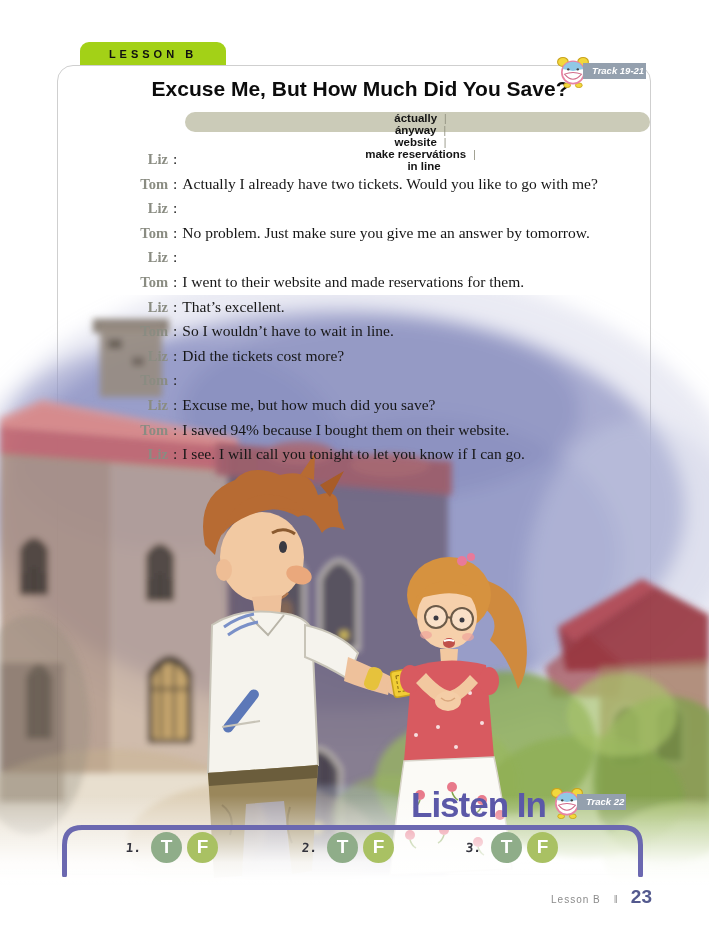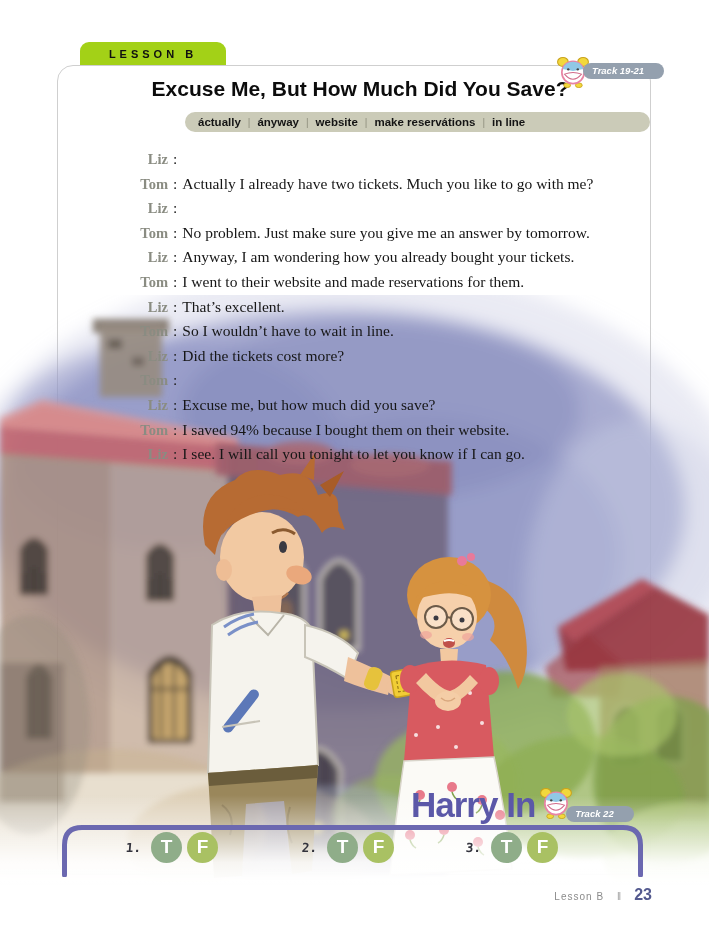--- a/index.html
+++ b/index.html
@@ -16,62 +16,62 @@
   .card{position:absolute;left:57px;top:65px;width:594px;height:810px;
     border:1.5px solid #cfcfcf;border-radius:16px;background:#ffffff;box-sizing:border-box;z-index:1;}
 
   .title{position:absolute;left:90px;top:77px;width:540px;margin:0;text-align:center;
     font:800 21px "Liberation Sans",sans-serif;color:#0c0c0c;z-index:4;}
 
   .track-top{position:absolute;left:556px;top:56px;display:flex;align-items:flex-start;z-index:5;}
   .clock-sm{width:34px;height:32px;flex:0 0 auto;}
   .badge{background:var(--track-badge-bg,#94a0ae);color:#fff;
     font:italic 700 9.5px "Liberation Sans",sans-serif;
-    padding:2px 20px 3px 9px;border-radius:8px;margin-left:-7px;margin-top:7px;white-space:nowrap;}
+    padding:2px 2px 3px 9px;border-radius:0;margin-left:-7px;margin-top:7px;white-space:nowrap;}
 
   .vocab{position:absolute;left:185px;top:112px;width:465px;height:20px;
     background:var(--vocab-bg,#cbcbb8);border-radius:10px;display:flex;align-items:center;
     padding-left:13px;box-sizing:border-box;
-    font:700 11.5px "Liberation Sans",sans-serif;color:#141414;z-index:4;}
+    font:700 11.5px "Liberation Sans",sans-serif;color:#141414;z-index:4;flex-direction:column;}
   .v-wrap{display:flex;align-items:center;}
   .v-sep{margin:0 7px;color:#8f8f7e;font-weight:400;font-size:10px;}
   .v-wrap:last-of-type .v-sep{display:none;}
 
   .dialogue{position:absolute;left:0;top:147px;width:709px;z-index:4;
     font:400 15.5px "Liberation Serif",serif;color:#161616;}
   .dl{height:24.6px;line-height:24.6px;display:flex;align-items:flex-end;white-space:nowrap;}
   .spk{display:inline-block;width:168px;text-align:right;font-weight:700;
        color:var(--name-gray,#8a8c82);font-size:14.5px;}
   .col{margin:0 5px 0 5px;color:#222;}
 
   .illustration{position:absolute;left:0;top:295px;width:709px;height:590px;z-index:2;}
 
   .listen{position:absolute;left:411px;top:787px;display:flex;align-items:flex-start;z-index:5;}
   .listen-title{font:900 35px "Liberation Sans",sans-serif;letter-spacing:-1px;line-height:1;
     color:var(--listen-purple,#5b58a8);}
-  .listen .badge{margin-top:19px;}
+  .listen .badge{margin-top:7px;}
 
   .tfbox{position:absolute;left:62px;top:823px;width:581px;height:54px;z-index:6;}
   .tf-outline{position:absolute;left:0;top:0;width:581px;height:54px;}
   .tf-item{position:absolute;top:9px;display:flex;align-items:center;gap:5px;}
   div.tf-item:nth-of-type(1){left:64px;}
   div.tf-item:nth-of-type(2){left:240px;}
   div.tf-item:nth-of-type(3){left:404px;}
   .tf-num{font:700 12.5px "DejaVu Sans Mono",monospace;color:#33333d;margin-right:5px;
     transform:skewX(-5deg);}
   .tf-circle{width:31px;height:31px;border-radius:50%;border:none;cursor:pointer;
     color:#fff;font:700 19px "Liberation Sans",sans-serif;
     display:flex;align-items:center;justify-content:center;padding:0 0 2px 0;}
   .tf-circle.t{background:var(--t-circle,#8fad89);}
   .tf-circle.f{background:var(--f-circle,#a9c163);}
 
   .footer{position:absolute;right:57px;top:886px;display:flex;align-items:baseline;gap:13px;z-index:5;}
   .f-lesson{font-size:10px;color:#8b8b8b;letter-spacing:1px;}
   .f-sep{font-size:10px;color:#9a9a9a;}
-  .f-page{font-size:16px;font-weight:700;color:var(--page-number,#53598e);text-align:right;}
+  .f-page{font-size:19px;font-weight:700;color:var(--page-number,#53598e);text-align:right;}
 </style>
 </head>
 <body>
 
 <svg width="0" height="0" style="position:absolute" aria-hidden="true">
   <symbol id="clockchar" viewBox="0 0 32 30">
     <ellipse cx="6.5" cy="5.5" rx="5" ry="4.2" fill="#f2d83c" stroke="#c9a31d" stroke-width="1"></ellipse>
     <ellipse cx="25.5" cy="5.5" rx="5" ry="4.2" fill="#f2d83c" stroke="#c9a31d" stroke-width="1"></ellipse>
     <ellipse cx="10.5" cy="27.5" rx="3.2" ry="2.2" fill="#f2d83c" stroke="#c9a31d" stroke-width="0.8"></ellipse>
     <ellipse cx="21.5" cy="27.5" rx="3.2" ry="2.2" fill="#f2d83c" stroke="#c9a31d" stroke-width="0.8"></ellipse>
@@ -310,35 +310,34 @@
   </div>
 
   <div class="dialogue">
     <div class="dl">
         <span class="spk">Liz</span>
         <span class="col">:</span>
       </div>
       <div class="dl">
         <span class="spk">Tom</span>
         <span class="col">:</span>
-        <span class="txt">Actually I already have two tickets. Much you like to go with me?</span>
+        <span class="txt">Actually I already have two tickets. Would you like to go with me?</span>
       </div>
       <div class="dl">
         <span class="spk">Liz</span>
         <span class="col">:</span>
       </div>
       <div class="dl">
         <span class="spk">Tom</span>
         <span class="col">:</span>
         <span class="txt">No problem. Just make sure you give me an answer by tomorrow.</span>
       </div>
       <div class="dl">
         <span class="spk">Liz</span>
         <span class="col">:</span>
-        <span class="txt">Anyway, I am wondering how you already bought your tickets.</span>
       </div>
       <div class="dl">
         <span class="spk">Tom</span>
         <span class="col">:</span>
         <span class="txt">I went to their website and made reservations for them.</span>
       </div>
       <div class="dl">
         <span class="spk">Liz</span>
         <span class="col">:</span>
         <span class="txt">That’s excellent.</span>
@@ -368,21 +367,21 @@
         <span class="txt">I saved 94% because I bought them on their website.</span>
       </div>
       <div class="dl">
         <span class="spk">Liz</span>
         <span class="col">:</span>
         <span class="txt">I see. I will call you tonight to let you know if I can go.</span>
       </div>
   </div>
 
   <div class="listen">
-    <span class="listen-title">Harry In</span>
+    <span class="listen-title">Listen In</span>
     <svg class="clock-sm" viewBox="0 0 32 30" style="margin-left:4px;">
         <use href="#clockchar"></use>
       </svg>
     <span class="badge">Track 22</span>
   </div>
 
   <div class="tfbox">
     <svg class="tf-outline" viewBox="0 0 581 54">
       <path d="M2.5,52 L2.5,22 Q2.5,4.5 20,4.5 L561,4.5 Q578.5,4.5 578.5,22 L578.5,52" fill="none" stroke="var(--box-border,#6b68b0)" stroke-width="5" stroke-linecap="round"></path>
     </svg>

